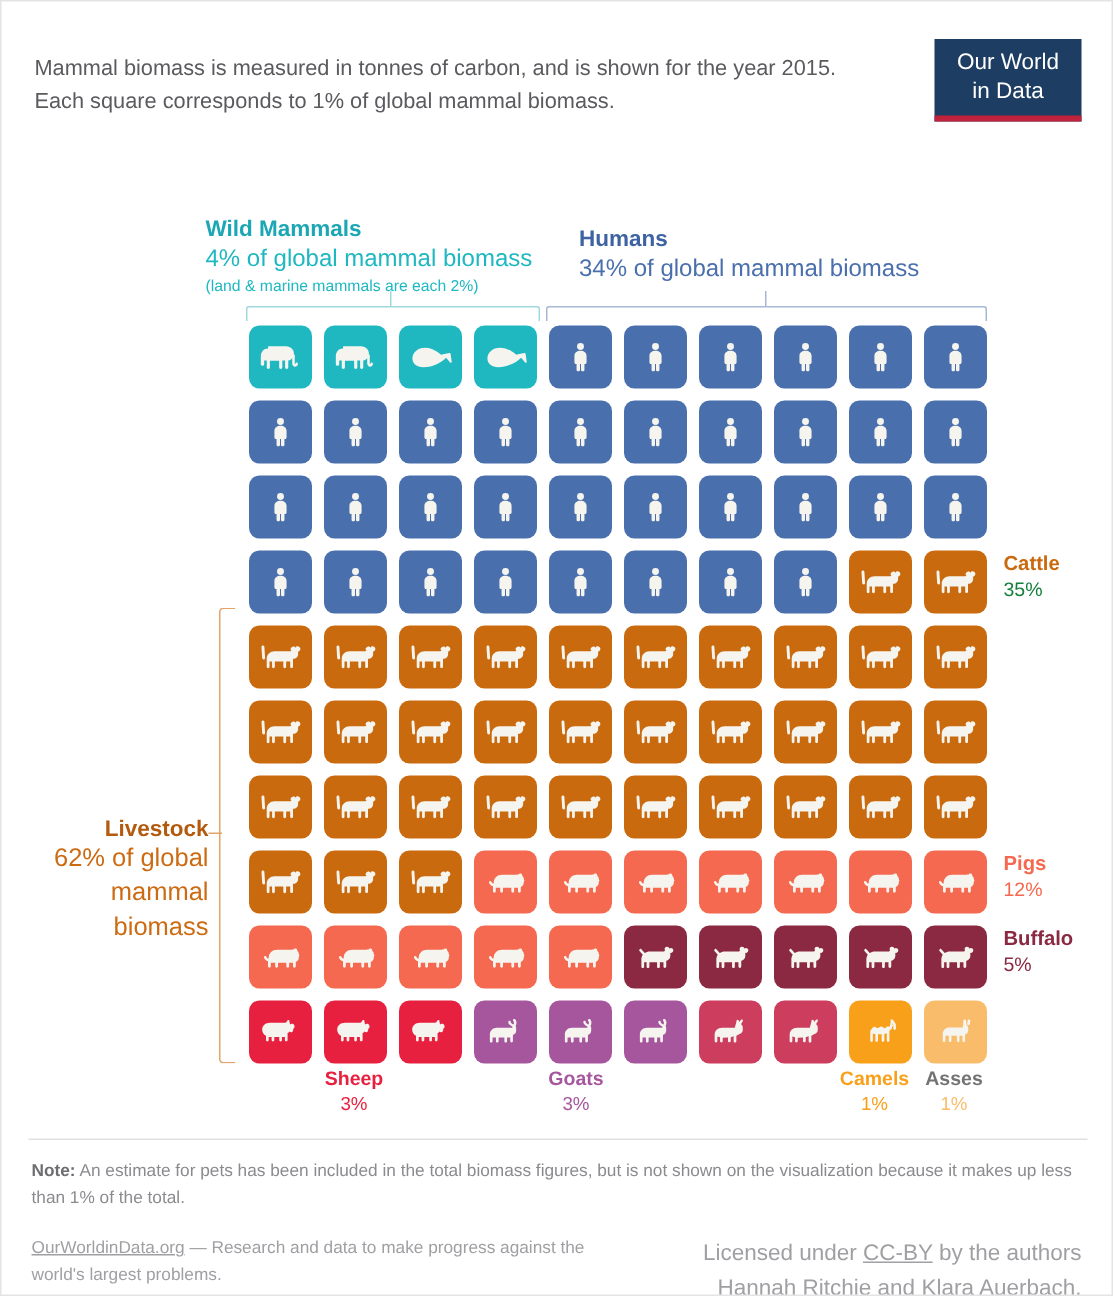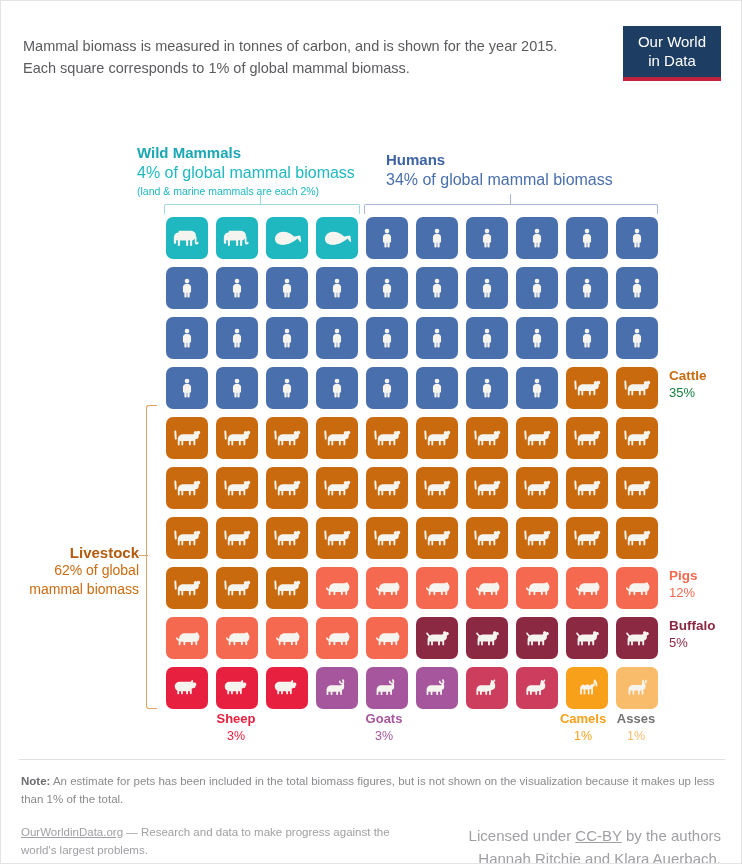--- a/index.html
+++ b/index.html
@@ -48,21 +48,21 @@
   #grp-humans{left:385px;top:150px;width:250px;color:#4a6fad;}
   #grp-humans .grp-title{color:#3d63a3;}
 
   
   .tbracket{position:absolute;height:9px;border-style:solid;border-width:1.4px 1.4px 0 1.4px;border-radius:2px 2px 0 0;}
   .ttick{position:absolute;width:1.4px;height:10px;}
 
   
   #grp-live{position:absolute;left:18px;top:543px;width:120px;text-align:right;color:#cc6b12;}
   #grp-live .grp-title{font-size:15px;font-weight:bold;color:#b35a0e;}
-  #grp-live .grp-sub{font-size:14px;line-height:1.35;color:#cc6b12;}
+  #grp-live .grp-sub{font-size:17px;line-height:1.35;color:#cc6b12;}
   #lbracket{
     position:absolute;left:145px;top:404px;width:10px;height:302px;
     border:1.4px solid #e0a468;border-right:none;border-radius:3px 0 0 3px;
   }
   #ltick{position:absolute;left:138px;top:554px;width:9px;height:1.4px;background:#e0a468;}
 
   
   #grid{position:absolute;left:165px;top:216px;}
   .grow{display:flex;height:50px;}
   .tile{

